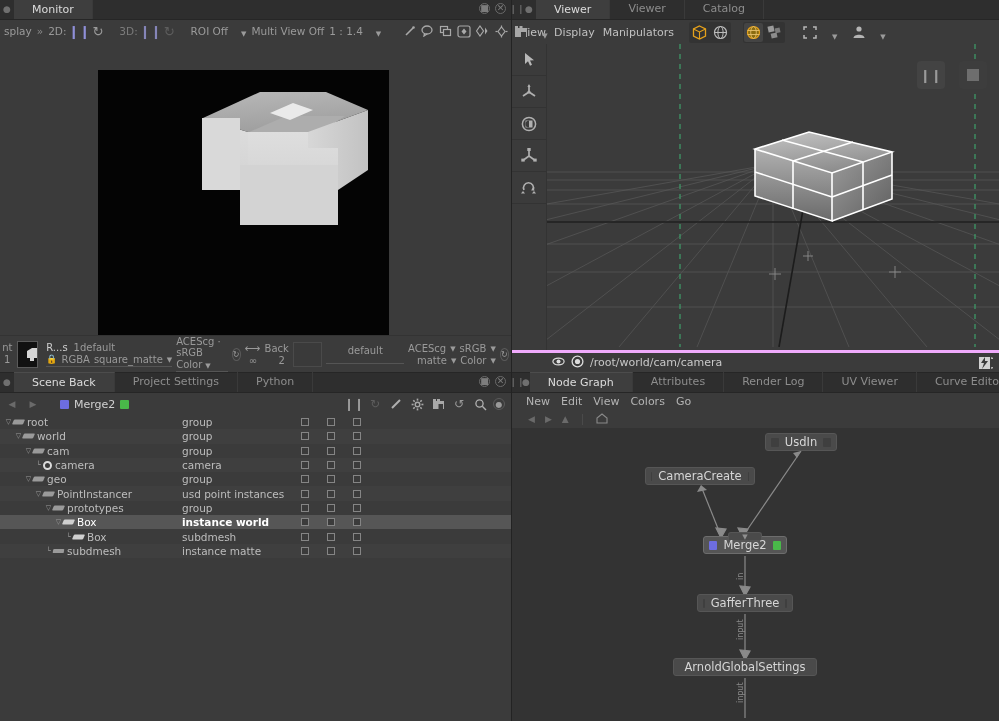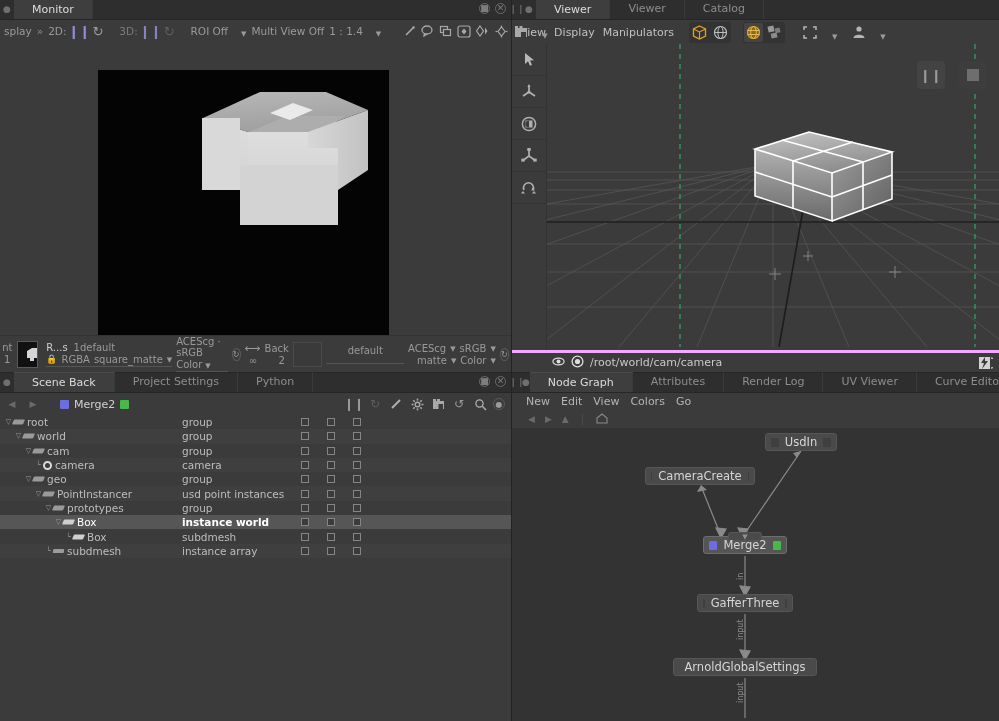--- a/index.html
+++ b/index.html
@@ -509,21 +509,21 @@
                 <span class="ck"></span>
               </div>
               <div class="c-lights"></div>
             </div>
             <div class="sg-row alt">
               <div class="c-name" style="padding-left: 44px;">
                 <span class="twisty">└</span>
                 <span class="gicon" style="background: rgb(154, 154, 154); transform: skewX(-10deg) scaleY(0.5);"></span>
                 <span>subdmesh</span>
               </div>
-              <div class="c-type">instance array</div>
+              <div class="c-type">instance matte</div>
               <div class="c-ck">
                 <span class="ck"></span>
               </div>
               <div class="c-ck">
                 <span class="ck"></span>
               </div>
               <div class="c-ck">
                 <span class="ck"></span>
               </div>
               <div class="c-lights"></div>

